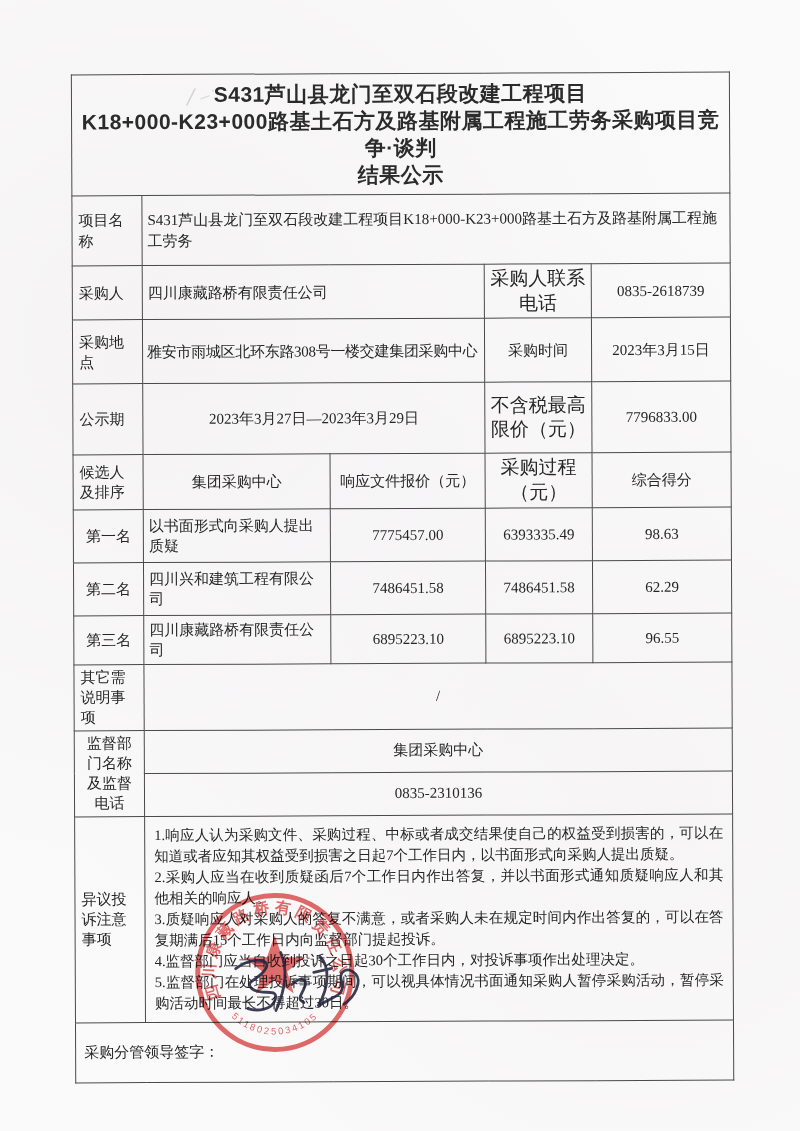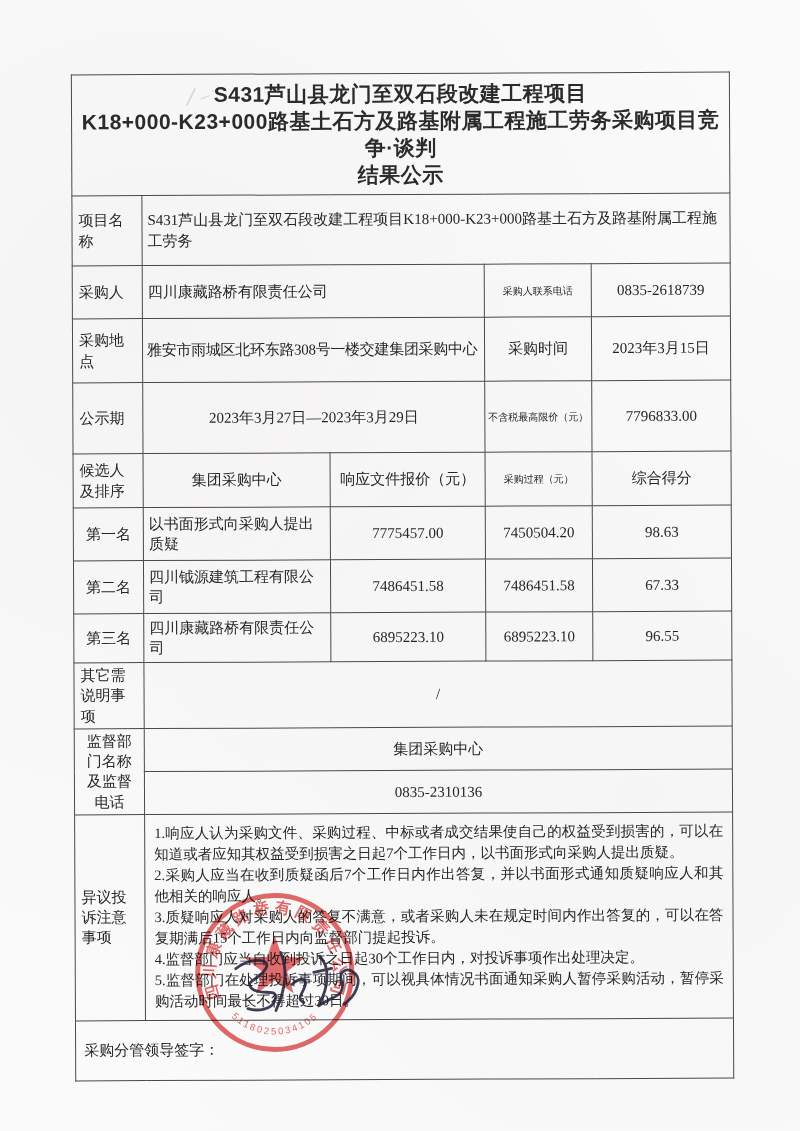--- a/index.html
+++ b/index.html
@@ -26,21 +26,21 @@
   }
   .title-cell{text-align:center;padding:6px 2px;}
   .title-line{
     font-family:"Liberation Sans","DejaVu Sans",sans-serif;
     font-weight:bold;font-size:21px;line-height:27px;color:#2b2b2b;
     letter-spacing:.5px;
   }
   .lab{padding-left:6px;}
   .center{text-align:center;}
   .nowrap{white-space:nowrap;letter-spacing:-.3px;padding-left:4px;padding-right:2px;}
-  .small{font-size:10px;line-height:1.3;}
+  .small{font-size:19px;line-height:1.3;}
   .obj-cell{padding:8px 9px;vertical-align:middle;}
   .obj-item{font-size:14.5px;line-height:21px;text-align:justify;}
   .sig-cell{padding-left:8px;}
   .stamp-wrap{position:absolute;left:187px;top:886px;width:172px;height:172px;
     mix-blend-mode:multiply;opacity:.9;pointer-events:none;}
   .sig-wrap{position:absolute;left:224px;top:938px;width:150px;height:82px;pointer-events:none;}
   .pencil-wrap{position:absolute;left:185px;top:82px;width:40px;height:28px;opacity:.5;pointer-events:none;}
 </style>
 </head>
 <body>
@@ -96,29 +96,29 @@
       <td class="center">集团采购中心</td>
       <td class="center">响应文件报价（元）</td>
       <td class="center small">采购过程（元）</td>
       <td class="center">综合得分</td>
     </tr>
 
     <tr style="height:53px">
       <td class="center">第一名</td>
       <td>以书面形式向采购人提出质疑</td>
       <td class="center">7775457.00</td>
-      <td class="center">7450504.20</td>
+      <td class="center">6393335.49</td>
       <td class="center">98.63</td>
     </tr>
     <tr style="height:53px">
       <td class="center">第二名</td>
-      <td>四川钺源建筑工程有限公司</td>
+      <td>四川兴和建筑工程有限公司</td>
       <td class="center">7486451.58</td>
       <td class="center">7486451.58</td>
-      <td class="center">67.33</td>
+      <td class="center">62.29</td>
     </tr>
     <tr style="height:49px">
       <td class="center">第三名</td>
       <td>四川康藏路桥有限责任公司</td>
       <td class="center">6895223.10</td>
       <td class="center">6895223.10</td>
       <td class="center">96.55</td>
     </tr>
 
     <tr style="height:48px">

